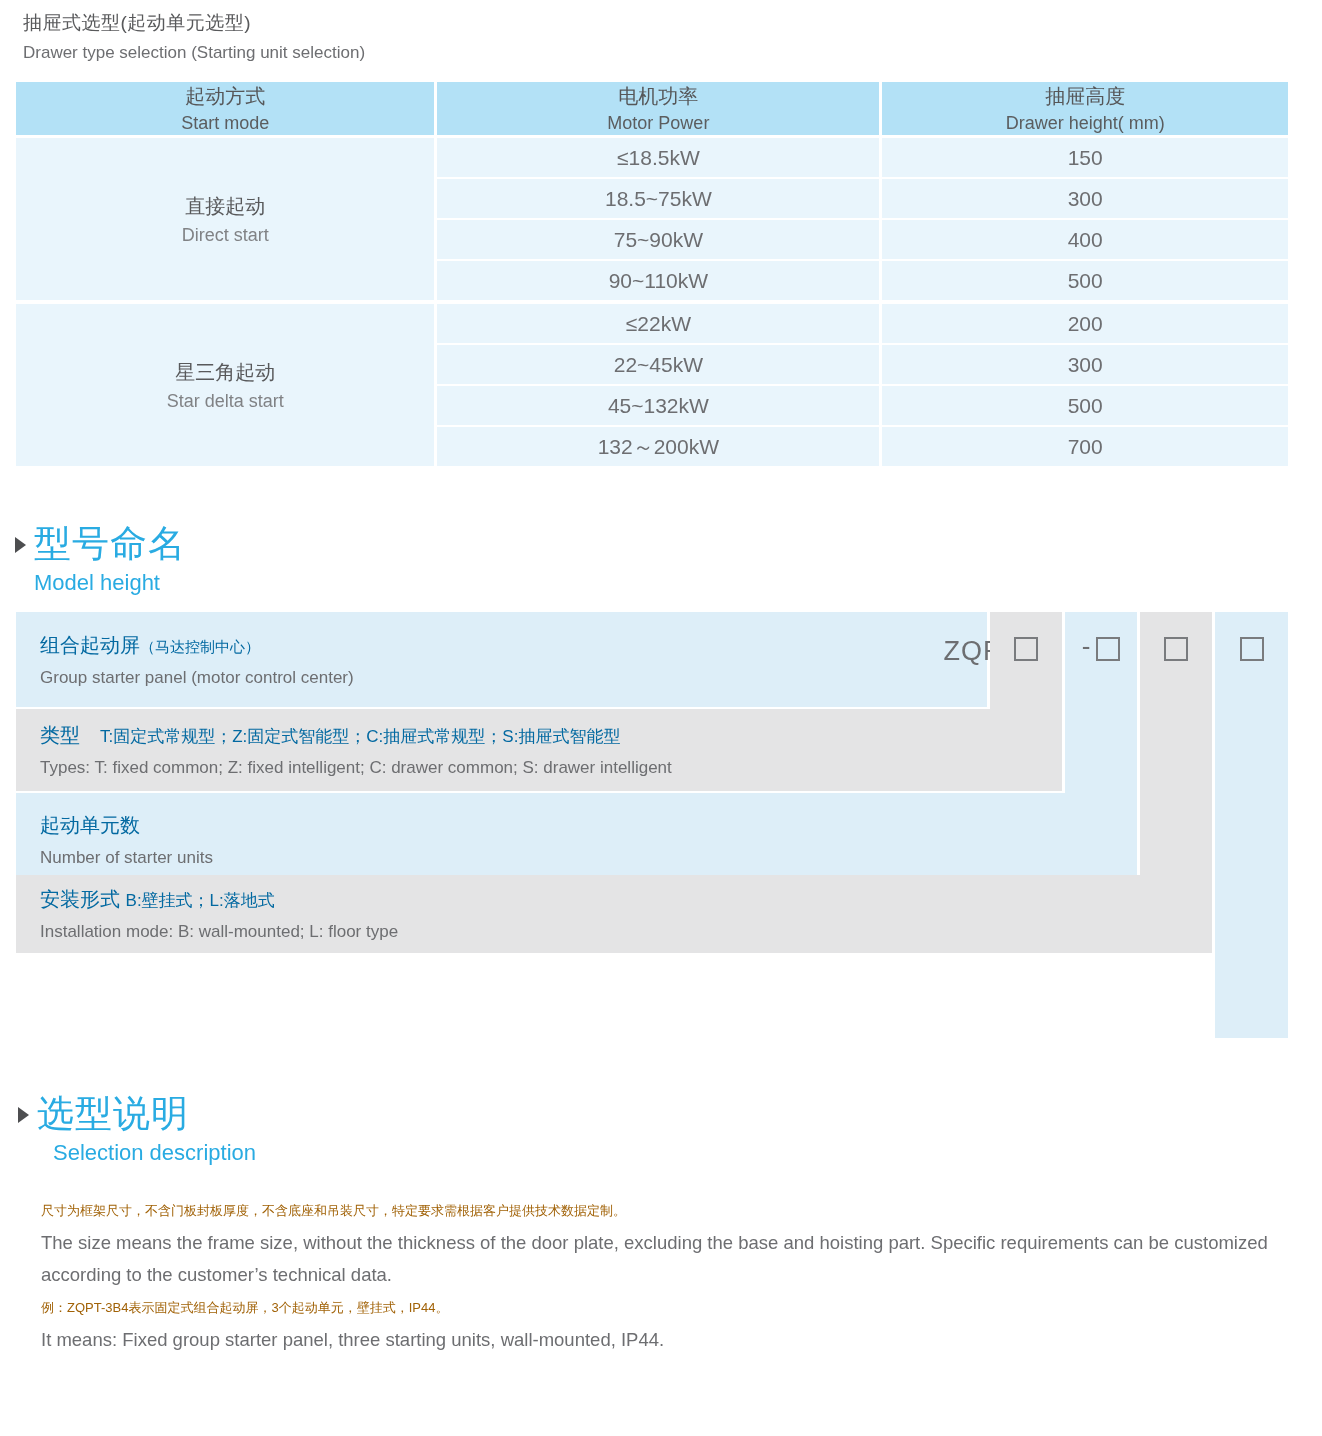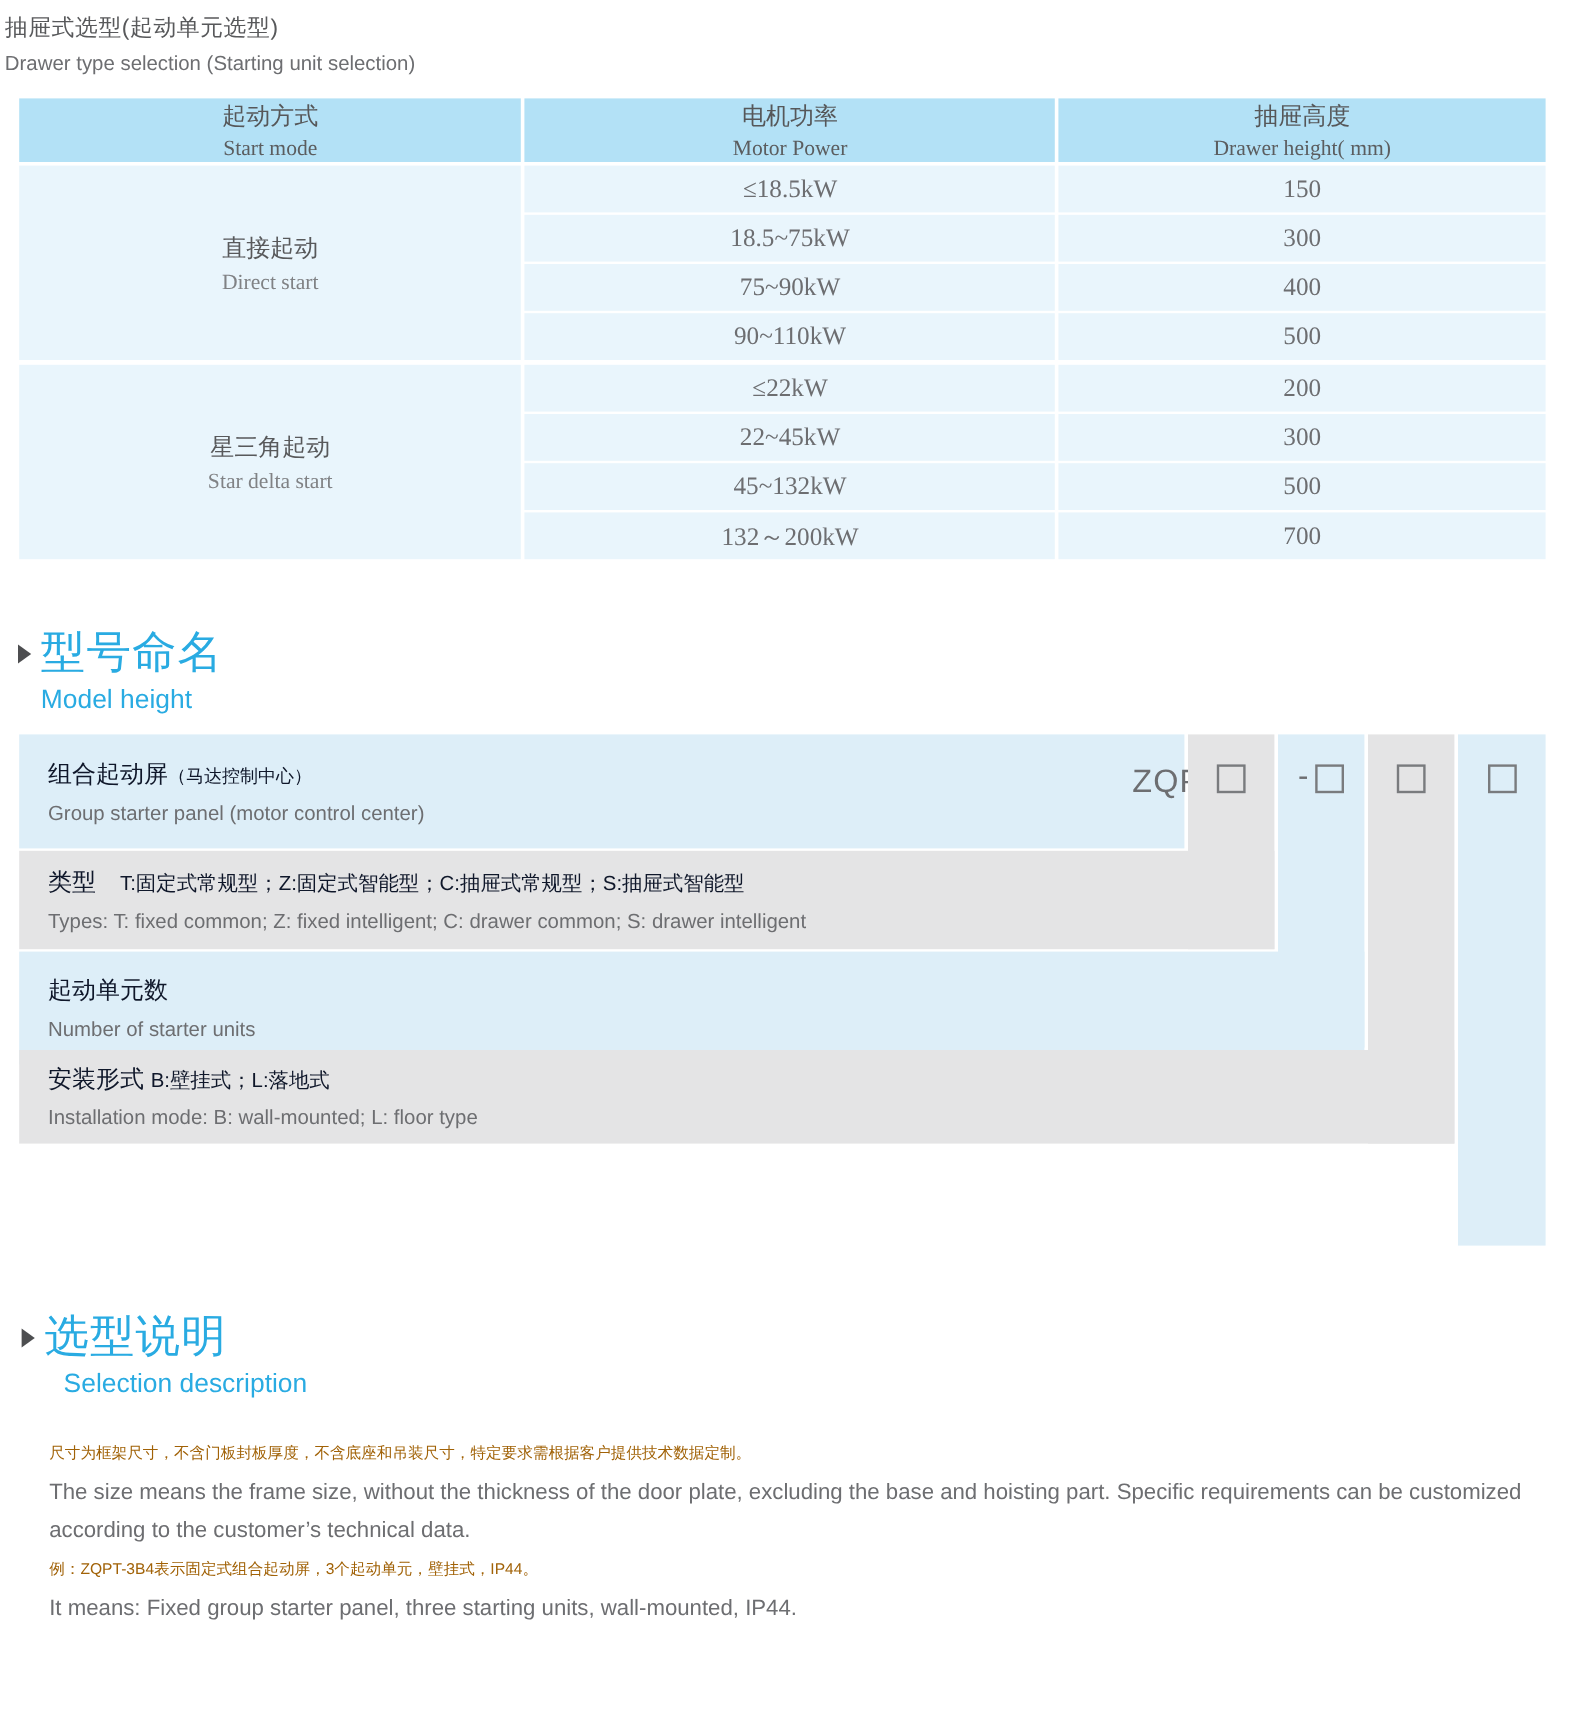--- a/index.html
+++ b/index.html
@@ -3,26 +3,26 @@
 <meta charset="utf-8">
 <style>
   html,body { margin:0; padding:0; }
   body {
     width:1322px; height:1436px; position:relative; overflow:hidden;
     background:#ffffff;
     font-family:"Liberation Sans", "DejaVu Sans", sans-serif;
     -webkit-font-smoothing:antialiased;
   }
   
-  .page-title { position:absolute; left:4px; top:10px; }
+  .page-title { position:absolute; left:23px; top:10px; }
   .page-title .zh { font-size:19px; color:#58595b; letter-spacing:0.5px; }
   .page-title .en { font-size:17px; color:#6d6e71; margin-top:7px; }
 
   
-  .sel-table { position:absolute; left:16px; top:82px; width:1272px;font-family:Liberation Serif, serif; }
+  .sel-table { position:absolute; left:16px; top:82px; width:1272px; }
   .thead { display:flex; gap:3px; }
   .th {
     background:#b3e1f6; height:53px; display:flex; flex-direction:column;
     justify-content:center; align-items:center; text-align:center;
   }
   .th .zh { font-size:20px; color:#565759; }
   .th .en { font-size:18px; color:#5b5d5f; margin-top:3px; }
   .c1 { width:427px; } .c2 { width:451px; } .c3 { width:414px;text-align:center; }
   .tbody { margin-top:3px; display:flex; flex-direction:column; gap:4px; }
   .tgroup { display:flex; gap:3px; }
@@ -59,21 +59,21 @@
   .band, .stripe { position:absolute; box-sizing:border-box; }
   .blue { background:#ddeef8; }
   .gray { background:#e4e4e5; }
   .band { left:0; display:flex; flex-direction:column; justify-content:center;
           padding-left:24px; }
   #band1 { top:0;   height:95px; width:971px;  }
   #band2 { top:97px;  height:82px; width:1046px; }
   #band3 { top:181px; height:94px; width:1121px; }
   #band4 { top:263px; height:78px; width:1196px; }
   #band5 { top:343px; height:83px; width:1272px; }
-  .lbl-zh { font-size:20px; color:#0f172a; }
+  .lbl-zh { font-size:20px; color:#0369a1; }
   .lbl-zh .detail { font-size:17px; }
   .lbl-zh .detail-sm { font-size:15px; }
   .lbl-en { font-size:17px; color:#6d6e71; margin-top:9px; }
   .stripe { top:0; display:flex; justify-content:center; align-items:flex-start; }
   #s1 { left:974px;  width:72px; height:179px; }
   #s2 { left:1049px; width:72px; height:261px; }
   #s3 { left:1124px; width:72px; height:341px; }
   #s4 { left:1199px; width:73px; height:426px; }
   .mbox {
     width:20px; height:20px; border:2px solid #797b7e; margin-top:25px;

